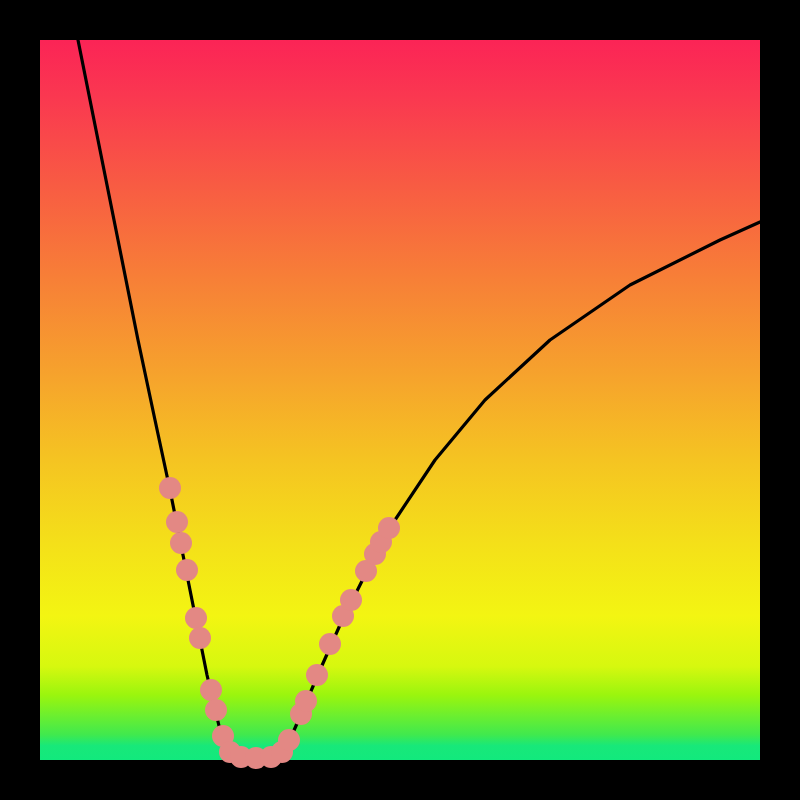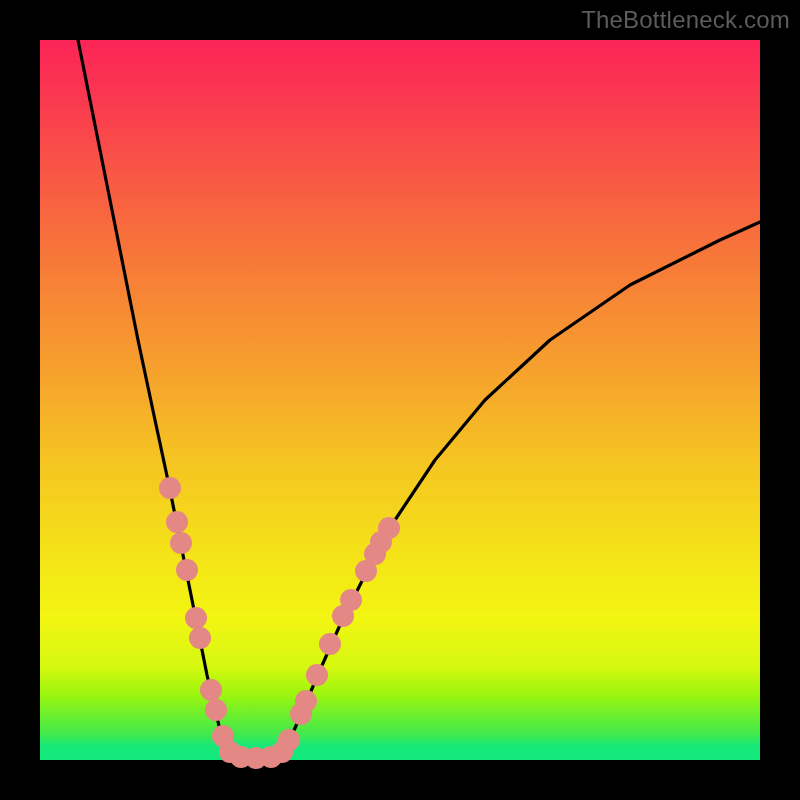--- a/index.html
+++ b/index.html
@@ -93,14 +93,13 @@
           <circle cx="290" cy="604" r="11" fill="#e38884"></circle>
           <circle cx="303" cy="576" r="11" fill="#e38884"></circle>
           <circle cx="311" cy="560" r="11" fill="#e38884"></circle>
           <circle cx="326" cy="531" r="11" fill="#e38884"></circle>
           <circle cx="335" cy="514" r="11" fill="#e38884"></circle>
           <circle cx="341" cy="502" r="11" fill="#e38884"></circle>
           <circle cx="349" cy="488" r="11" fill="#e38884"></circle>
         </g>
     </svg>
   </div>
-  <div class="watermark">TheBottleneck.com</div>
 </div>
 
 </body></html>

